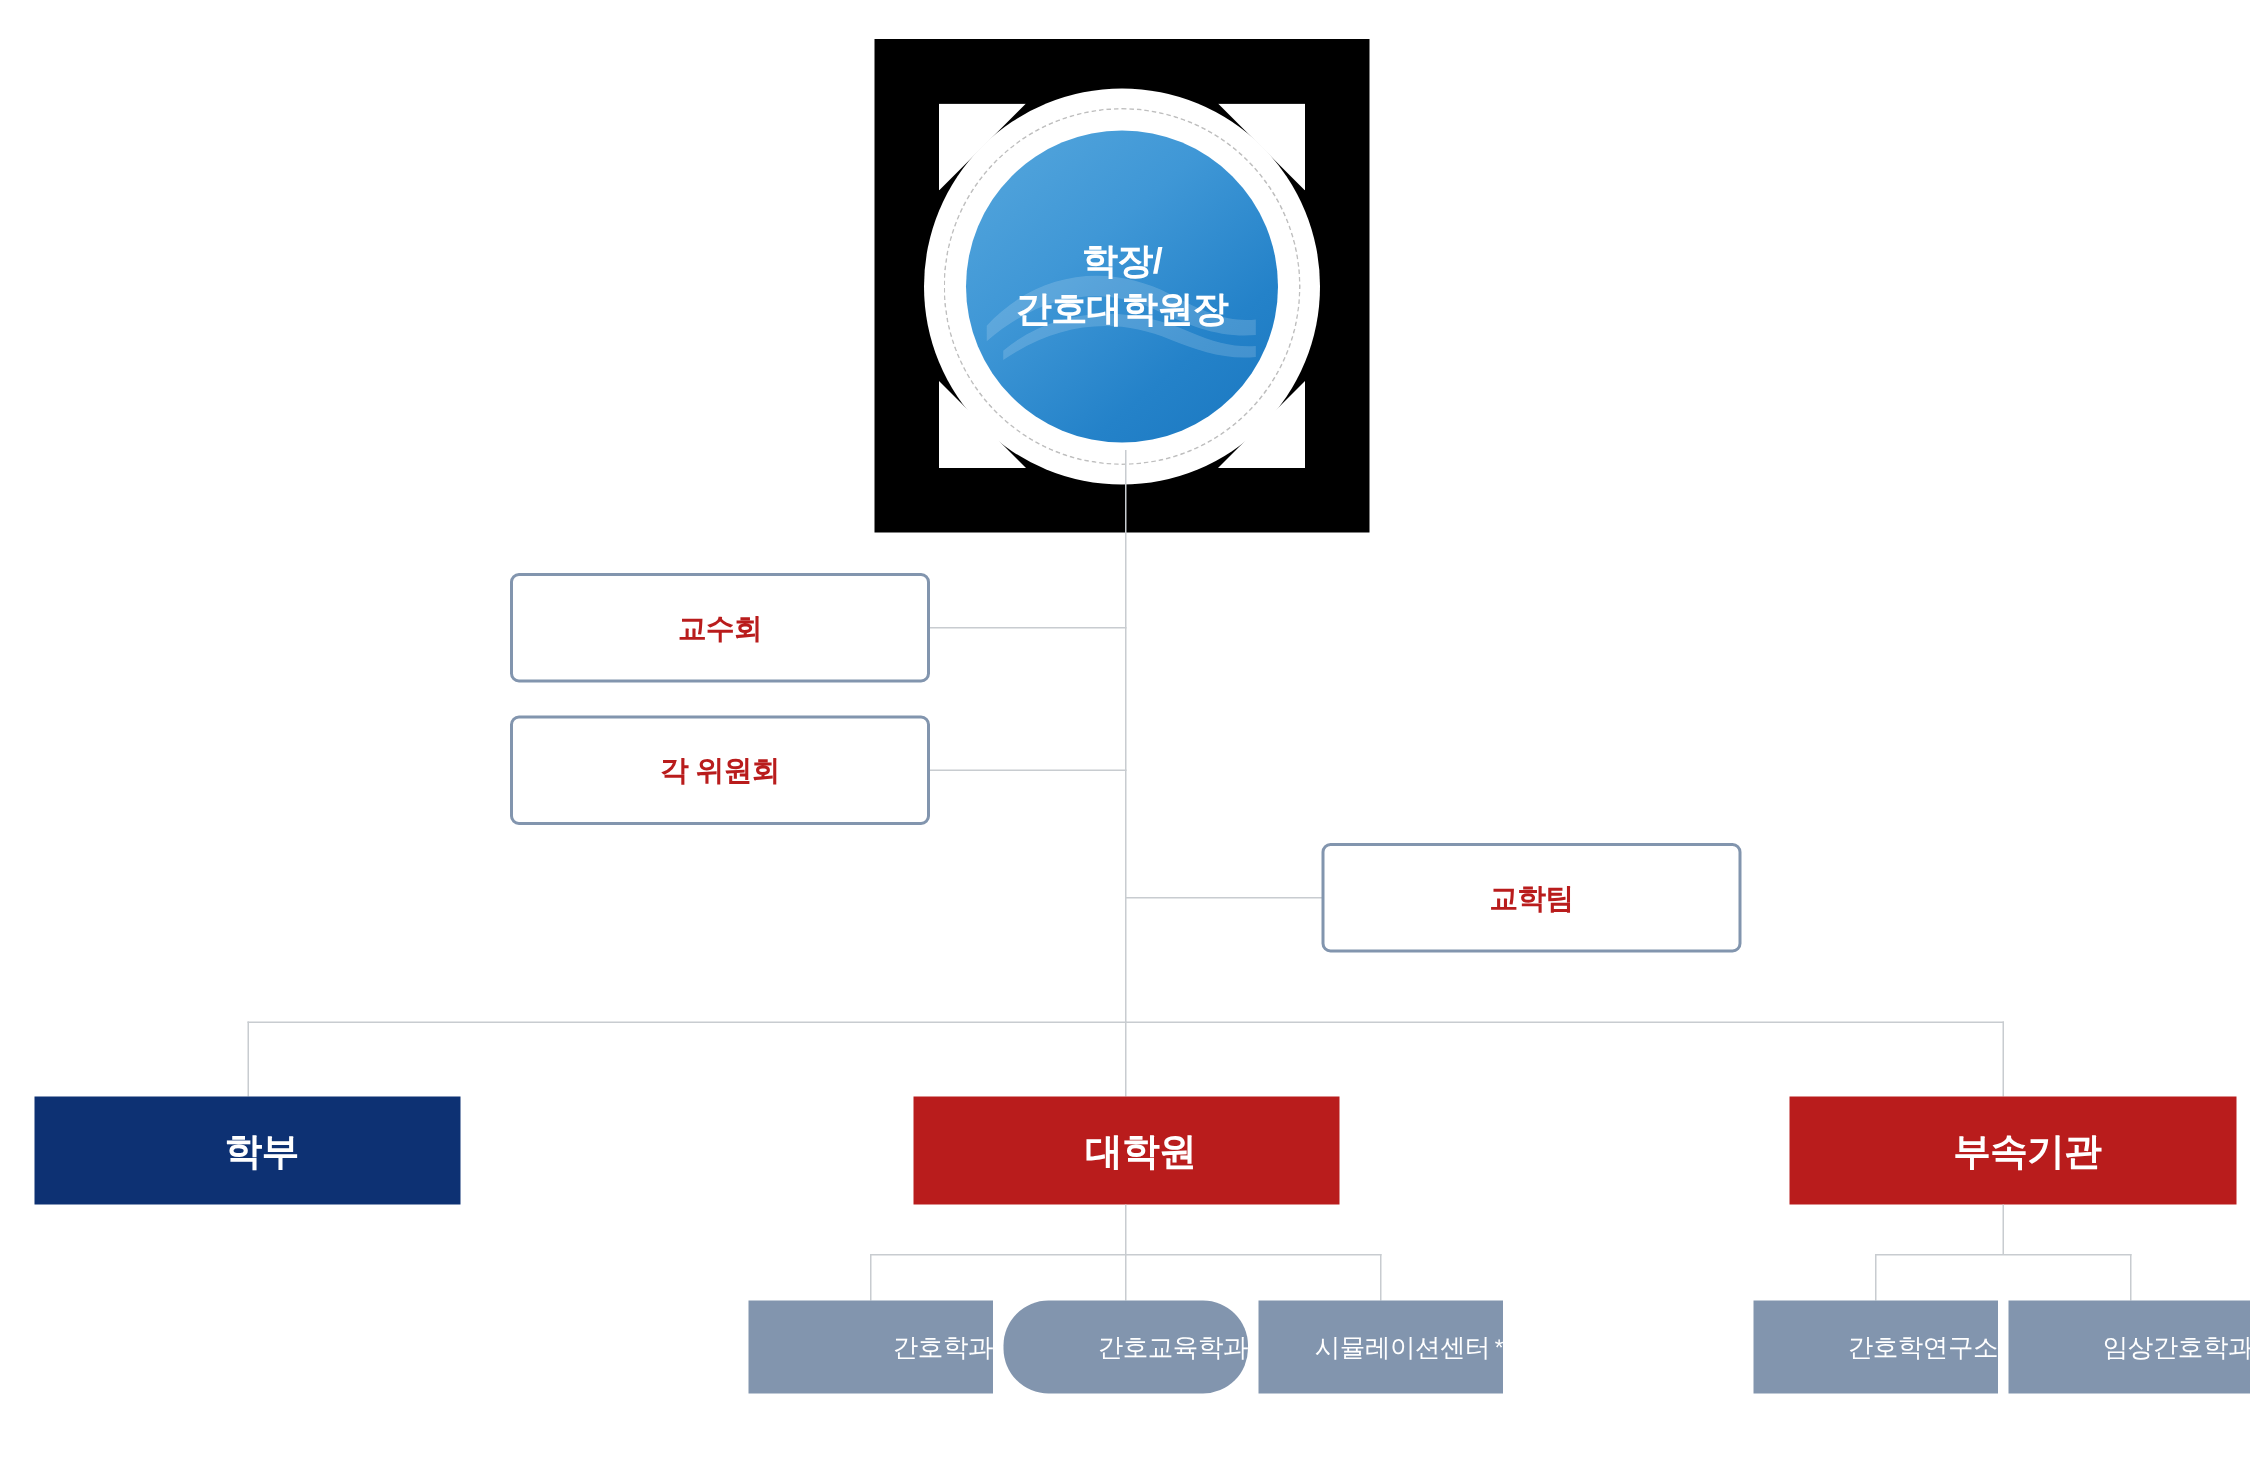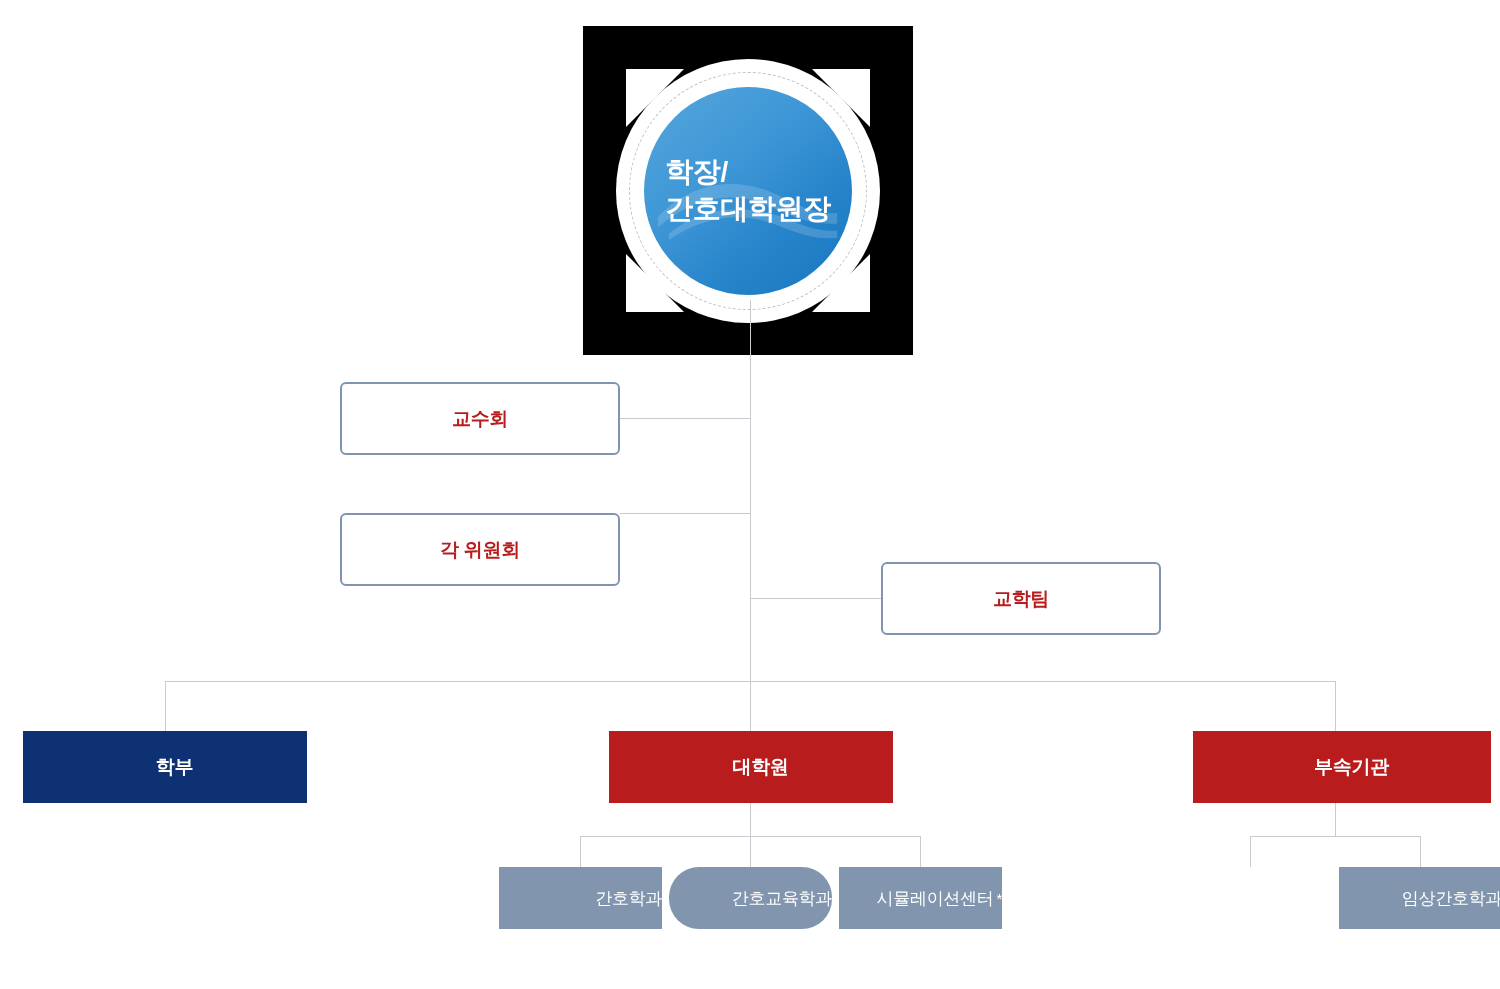--- a/index.html
+++ b/index.html
@@ -85,23 +85,24 @@
     top: 36%;
     width: 88%;
     height: 40%;
     opacity: 0.16;
     pointer-events: none;
   }
   .hero-label {
     position: relative;
     z-index: 2;
     color: #ffffff;
-    font-size: 28px;
+    font-size: 24px;
     font-weight: bold;
     line-height: 1.32;
+    text-align: center;
     letter-spacing: -0.4px;
     white-space: pre-line;
   }
 
   
   .box-outline {
     position: absolute;
     border: 2px solid #8295ae;
     border-radius: 6px;
     background: #ffffff;
@@ -114,21 +115,21 @@
     letter-spacing: -0.3px;
   }
 
   
   .box-solid {
     position: absolute;
     display: flex;
     align-items: center;
     justify-content: center;
     color: #ffffff;
-    font-size: 19px;
+    font-size: 25px;
     font-weight: bold;
     letter-spacing: -0.3px;
     padding-left: 19px;
   }
   .box-solid.navy { background: #0d3173; }
   .box-solid.teal { background: #b91c1c; }
 
   
   .box-leaf {
     position: absolute;
@@ -174,21 +175,21 @@
   <div class="line-v" style="left:750px; top:300px; height:382px;"></div>
 
   <div class="line-h" style="left:620px; top:418px; width:131px;"></div>
   <div class="line-h" style="left:620px; top:513px; width:131px;"></div>
   <div class="line-h" style="left:750px; top:598px; width:132px;"></div>
 
   <div class="box-outline" style="left:340px; top:382px; width:280px; height:73px;">
     <span>교수회</span>
   </div>
 
-  <div class="box-outline" style="left:340px; top:477px; width:280px; height:73px;margin-top:36px;">
+  <div class="box-outline" style="left:340px; top:477px; width:280px; height:73px;">
     <span>각 위원회</span>
   </div>
 
   <div class="box-outline" style="left:881px; top:562px; width:280px; height:73px;text-align:right;">
     <span>교학팀</span>
   </div>
 
   <div class="line-h" style="left:165px; top:681px; width:1171px;"></div>
   <div class="line-v" style="left:165px;  top:681px; height:50px;"></div>
   <div class="line-v" style="left:750px;  top:681px; height:50px;"></div>
@@ -223,18 +224,21 @@
   <div class="box-leaf" style="left:839px; top:867px; width:163px; height:62px;">
     <span>시뮬레이션센터</span>
       <span class="star">*</span>
   </div>
 
   <div class="line-v" style="left:1335px; top:803px; height:33px;"></div>
   <div class="line-h" style="left:1250px; top:836px; width:171px;"></div>
   <div class="line-v" style="left:1250px; top:836px; height:31px;"></div>
   <div class="line-v" style="left:1420px; top:836px; height:31px;"></div>
 
+  <div class="box-leaf" style="left:1169px; top:867px; width:163px; height:62px;">
+    <span>간호학연구소</span>
+  </div>
 
   <div class="box-leaf" style="left:1339px; top:867px; width:163px; height:62px;">
     <span>임상간호학과</span>
   </div>
 
 </div>
 
 </body></html>

